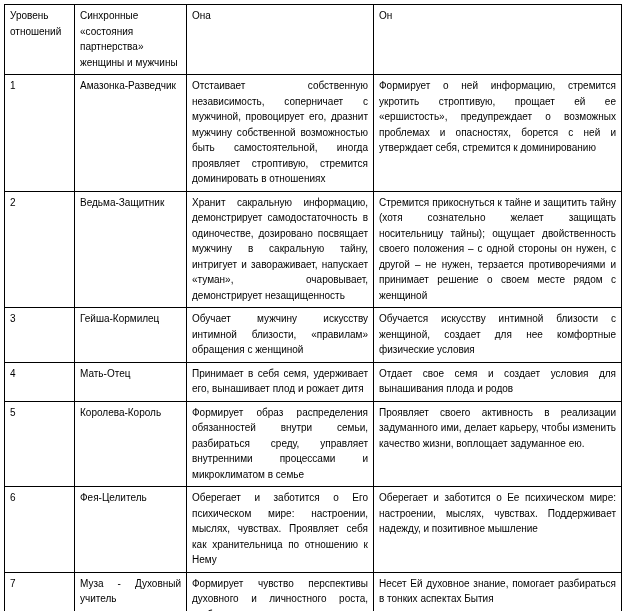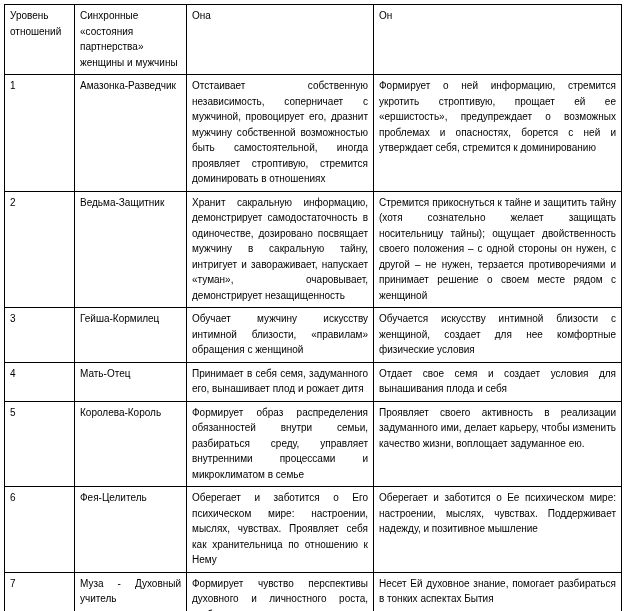--- a/index.html
+++ b/index.html
@@ -72,22 +72,22 @@
       </tr>
       <tr>
         <td class="cell-level">3</td>
         <td class="cell-state">Гейша-Кормилец</td>
         <td class="cell-she">Обучает мужчину искусству интимной близости, «правилам» обращения с женщиной</td>
         <td class="cell-he">Обучается искусству интимной близости с женщиной, создает для нее комфортные физические условия</td>
       </tr>
       <tr>
         <td class="cell-level">4</td>
         <td class="cell-state">Мать-Отец</td>
-        <td class="cell-she">Принимает в себя семя, задуманного его, вынашивает плод и рожает дитя</td>
-        <td class="cell-he">Отдает свое семя и создает условия для вынашивания плода и себя</td>
+        <td class="cell-she">Принимает в себя семя, удерживает его, вынашивает плод и рожает дитя</td>
+        <td class="cell-he">Отдает свое семя и создает условия для вынашивания плода и родов</td>
       </tr>
       <tr>
         <td class="cell-level">5</td>
         <td class="cell-state">Королева-Король</td>
         <td class="cell-she">Формирует образ распределения обязанностей внутри семьи, разбираться среду, управляет внутренними процессами и микроклиматом в семье</td>
         <td class="cell-he">Проявляет своего активность в реализации задуманного ими, делает карьеру, чтобы изменить качество жизни, воплощает задуманное ею.</td>
       </tr>
       <tr>
         <td class="cell-level">6</td>
         <td class="cell-state">Фея-Целитель</td>

